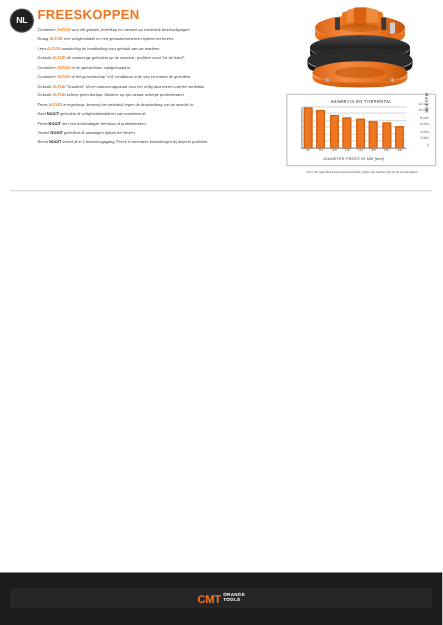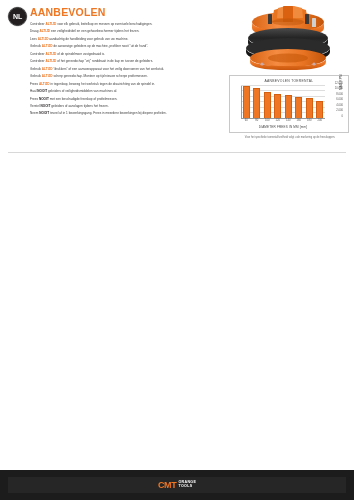--- a/index.html
+++ b/index.html
@@ -196,21 +196,21 @@
     left:8px;top:152px;
     width:338px;
     height:0;
     border-top:0.8px solid #d8d8d8;
   }
 
   
   .footer{
     position:absolute;
     left:0;bottom:0;
-    width:354px;height:30px;
+    width:354px;height:42px;
     background:#1c1c1c;
     display:flex;align-items:center;justify-content:center;
   }
   .footer-inner{
     width:338px;height:16px;
     background:#262626;
     display:flex;align-items:center;justify-content:center;
   }
   .logo{
     display:flex;align-items:center;gap:2px;
@@ -240,21 +240,21 @@
 <body>
 
 <div class="page">
 
   <div class="content">
 
     <div class="flag-badge">
       <span class="code">NL</span>
     </div>
 
-    <div class="heading">AANBEVOLEN</div>
+    <div class="heading">FREESKOPPEN</div>
 
     <div class="list">
         <div class="list-item"><span>Controleer </span><span class="kw">ALTIJD</span><span> voor elk gebruik, beitelkop en messen op eventuele beschadigingen.</span></div>
         <div class="list-item"><span>Draag </span><span class="kw">ALTIJD</span><span> een veiligheidsbril en een gehoorbeschermer tijdens het frezen.</span></div>
         <div class="list-item"><span>Lees </span><span class="kw">ALTIJD</span><span> aandachtig de handleiding voor gebruik van uw machine.</span></div>
         <div class="list-item"><span>Gebruik </span><span class="kw">ALTIJD</span><span> de aanwezige geleiders op de machine, profileer nooit "uit de hand".</span></div>
         <div class="list-item"><span>Controleer </span><span class="kw">ALTIJD</span><span> of de spindelmoer vastgedraaid is.</span></div>
         <div class="list-item"><span>Controleer </span><span class="kw">ALTIJD</span><span> of het gereedschap "vrij" ronddraait in de kap en tussen de geleiders.</span></div>
         <div class="list-item"><span>Gebruik </span><span class="kw">ALTIJD</span><span> "drukkers" of een aanvoerapparaat voor het veilig doorvoeren van het werkstuk.</span></div>
         <div class="list-item"><span>Gebruik </span><span class="kw">ALTIJD</span><span> scherp gereedschap. Monteer op tijd nieuwe scherpe profiemessen.</span></div>

